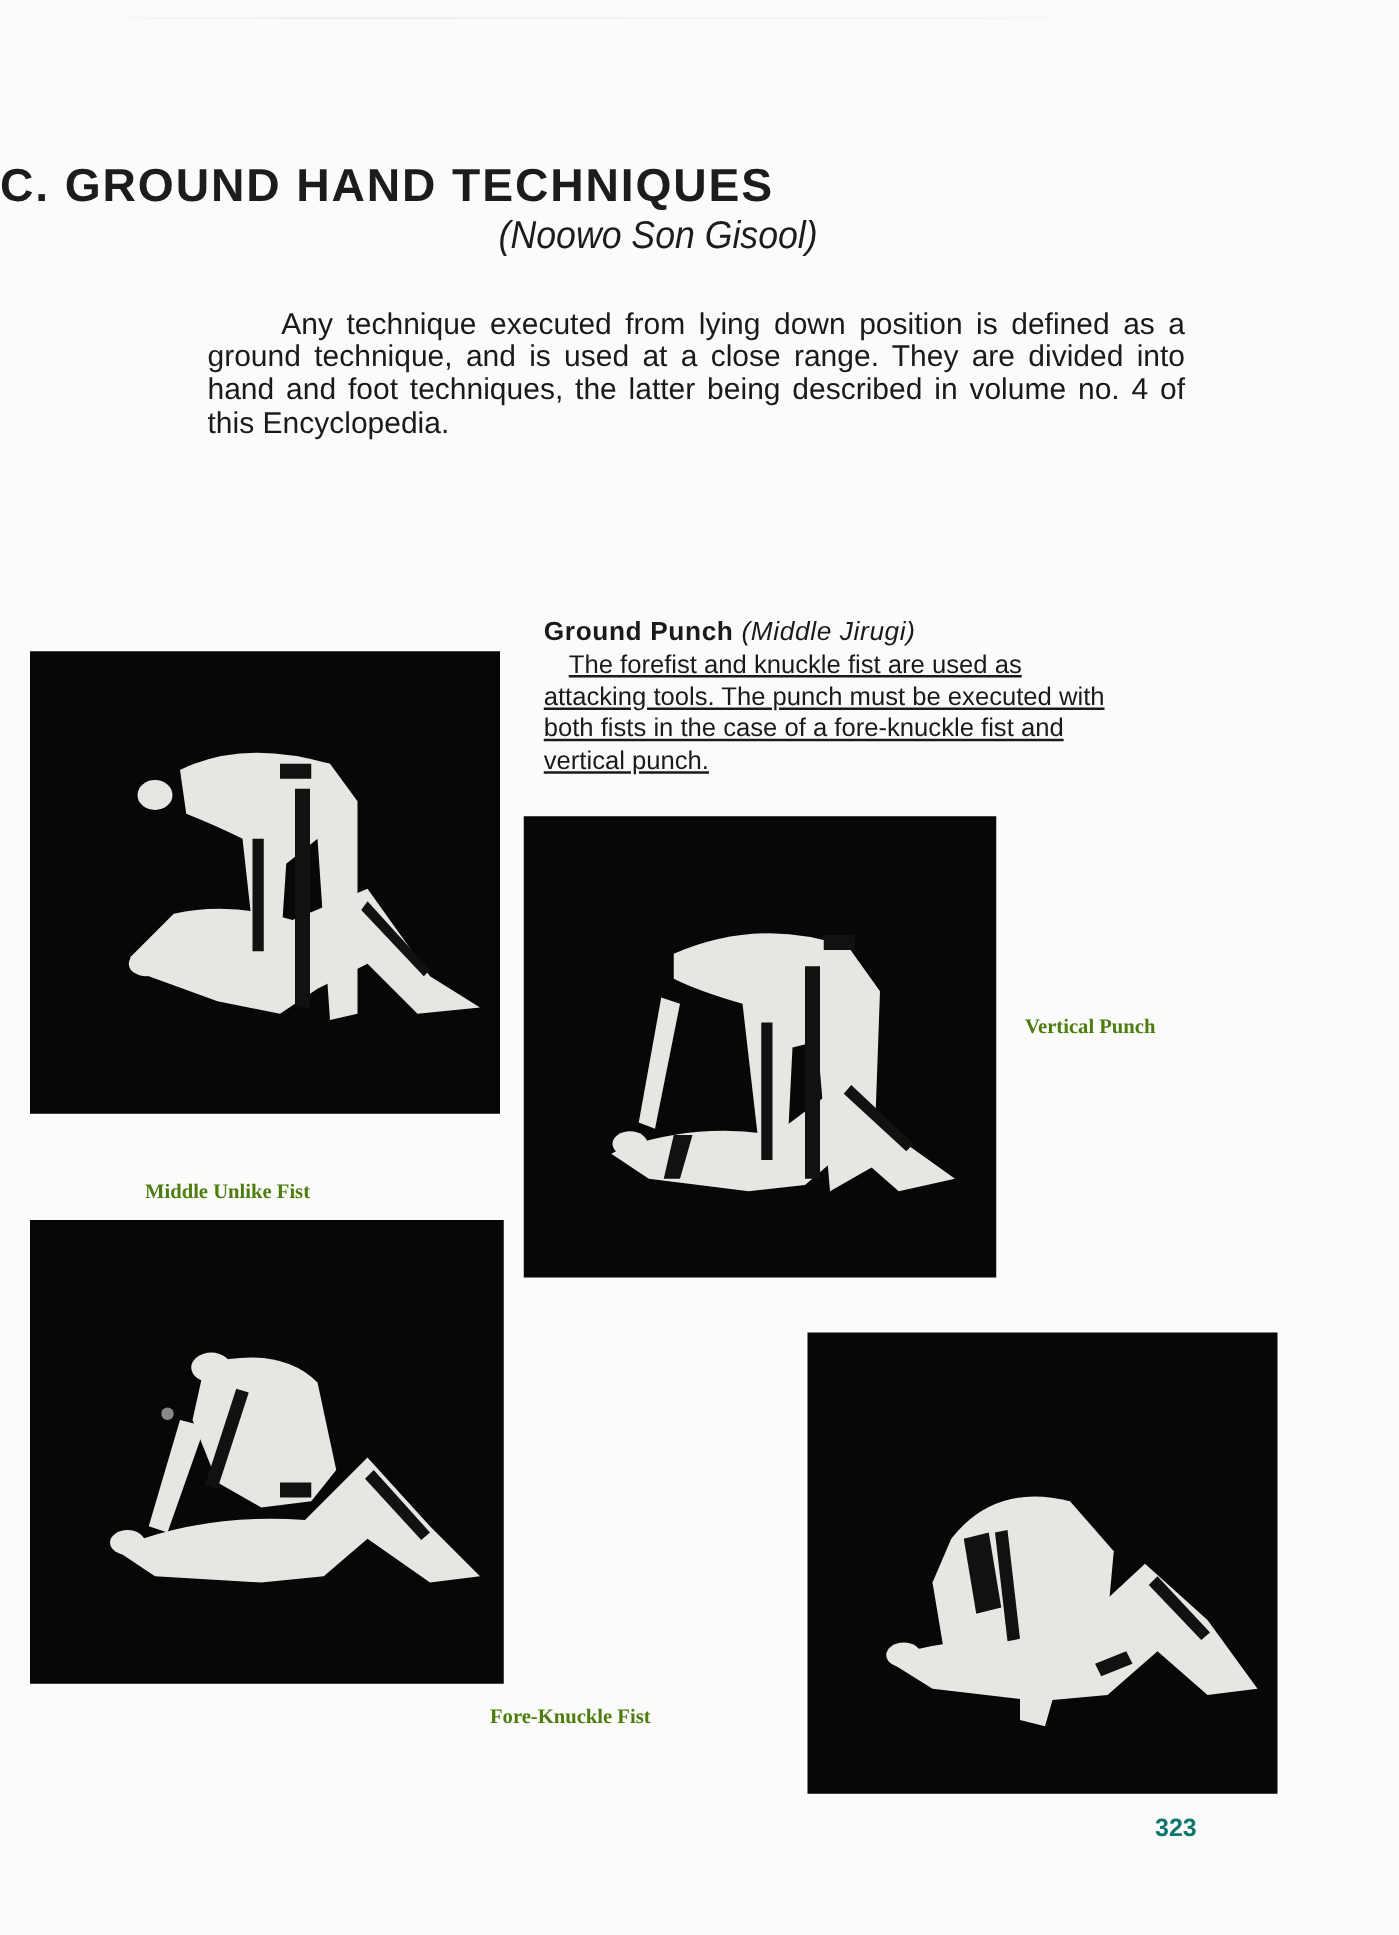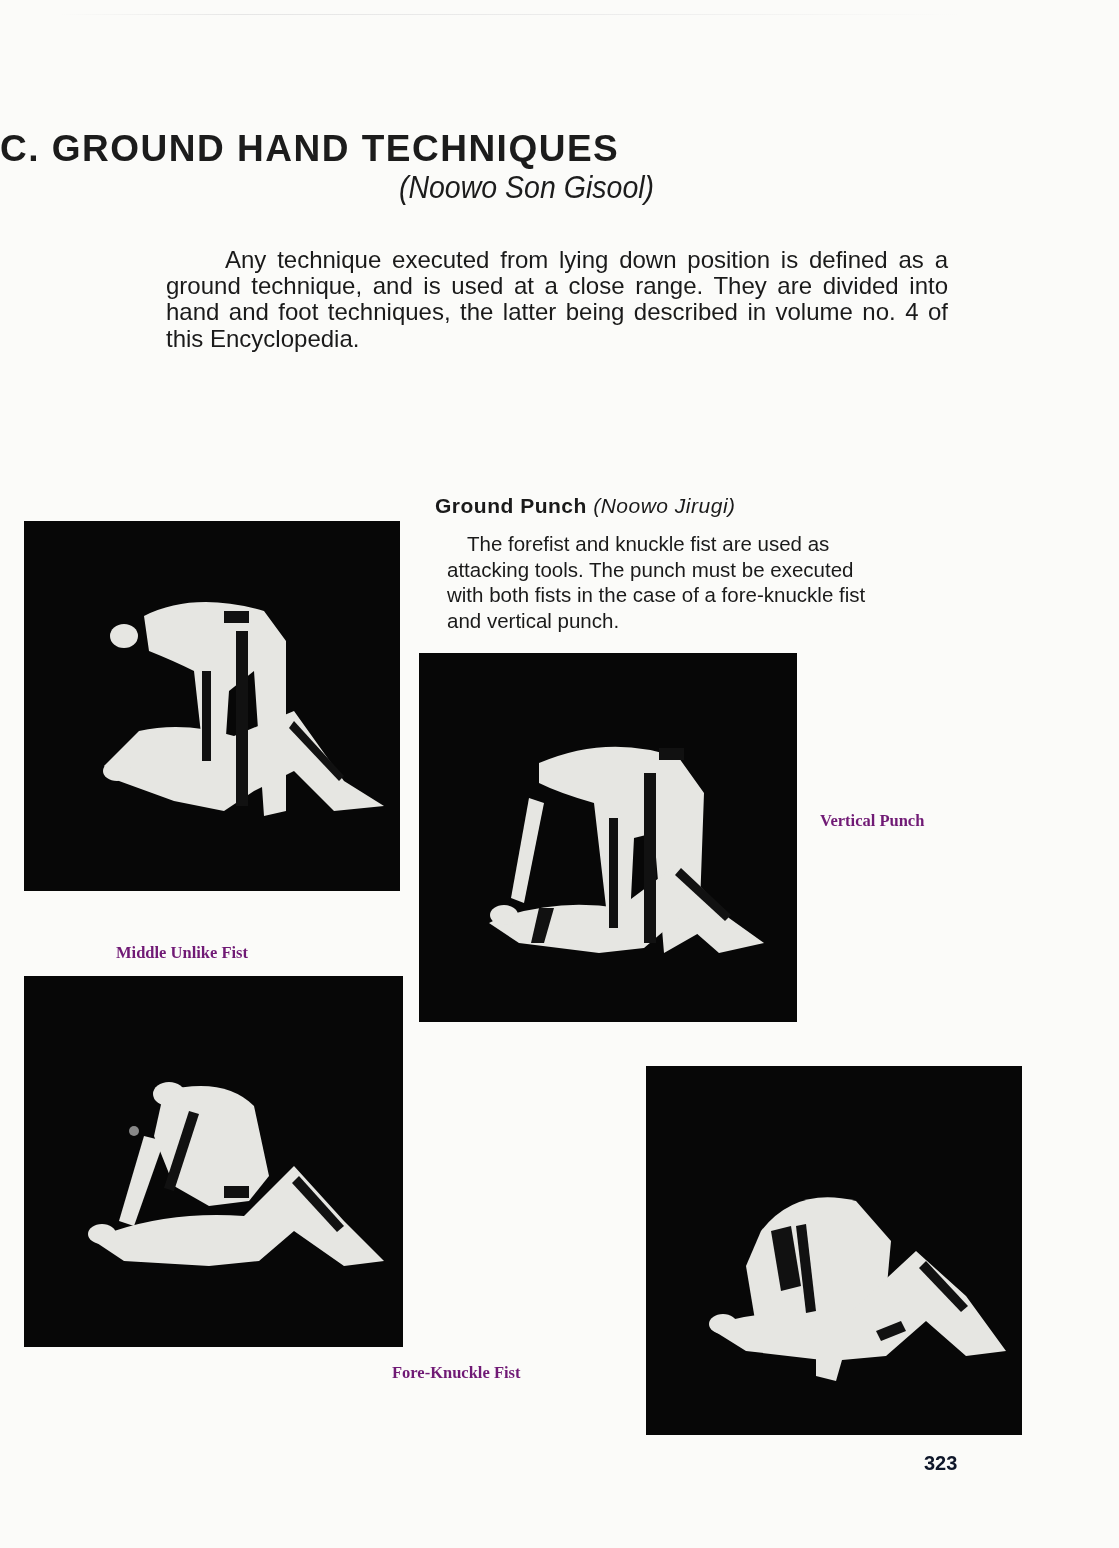--- a/index.html
+++ b/index.html
@@ -36,58 +36,59 @@
     .intro p { margin: 0; text-indent: 59px; text-align-last: left; }
     .section {
       position: absolute; left: 435px; top: 493px; width: 452px;
     }
     .section-head {
       font-size: 21px; font-weight: bold; letter-spacing: 0.5px;
       line-height: 26px;
     }
     .section-head .native { font-style: italic; font-weight: normal; }
     .section-body {
-      font-size: 20.5px; line-height: 25.5px; margin: 12px;
+      font-size: 20.5px; line-height: 25.5px; margin: 0;
       text-indent: 20px;
+      text-decoration: underline;
     }
     .photo {
       position: absolute;
       background: #070707;
       overflow: hidden;
     }
     .photo svg { width: 100%; height: 100%; display: block; }
     .caption {
       position: absolute;
       font-family: "Liberation Serif", "DejaVu Serif", serif;
       font-weight: bold;
       font-size: 16.5px;
-      color: #701a75;
+      color: #4d7c0f;
       white-space: nowrap;
     }
     .page-number {
       position: absolute; left: 924px; top: 1452px;
-      font-size: 20px; font-weight: bold; color: #0f172a;
+      font-size: 20px; font-weight: bold; color: #0f766e;
     }
   </style>
 </head>
 <body>
 
 <div class="scan-line"></div>
 
 <h1 class="title" style="margin:0;">C. GROUND HAND TECHNIQUES</h1>
 <div class="subtitle">(Noowo Son Gisool)</div>
 
 <div class="intro">
   <p>Any technique executed from lying down position is defined as a ground technique, and is used at a close range. They are divided into hand and foot techniques, the latter being described in volume no. 4 of this Encyclopedia.</p>
 </div>
 
 <div class="section">
   <div class="section-head">
     <span>Ground Punch</span>
-    <span class="native">(Noowo Jirugi)</span>
+    <span class="native">(Middle Jirugi)</span>
   </div>
   <p class="section-body">The forefist and knuckle fist are used as attacking tools. The punch must be executed with both fists in the case of a fore-knuckle fist and vertical punch.</p>
 </div>
 
 <div class="photo" style="left:24px; top:521px; width:376px; height:370px;">
   <svg viewBox="0 0 376 370">
     <g fill="#e6e6e2">
       <path d="M120 95 Q170 70 240 90 L262 120 L262 290 L240 295 L230 150 L205 170 L200 245 L180 240 L170 150 Q150 140 125 130 Z"></path>
       <ellipse cx="100" cy="115" rx="14" ry="12"></ellipse>
       <path d="M115 210 Q160 200 210 215 L270 190 L320 260 L360 285 L310 290 L270 250 L230 270 L200 290 L150 280 L95 260 L80 245 Z"></path>

